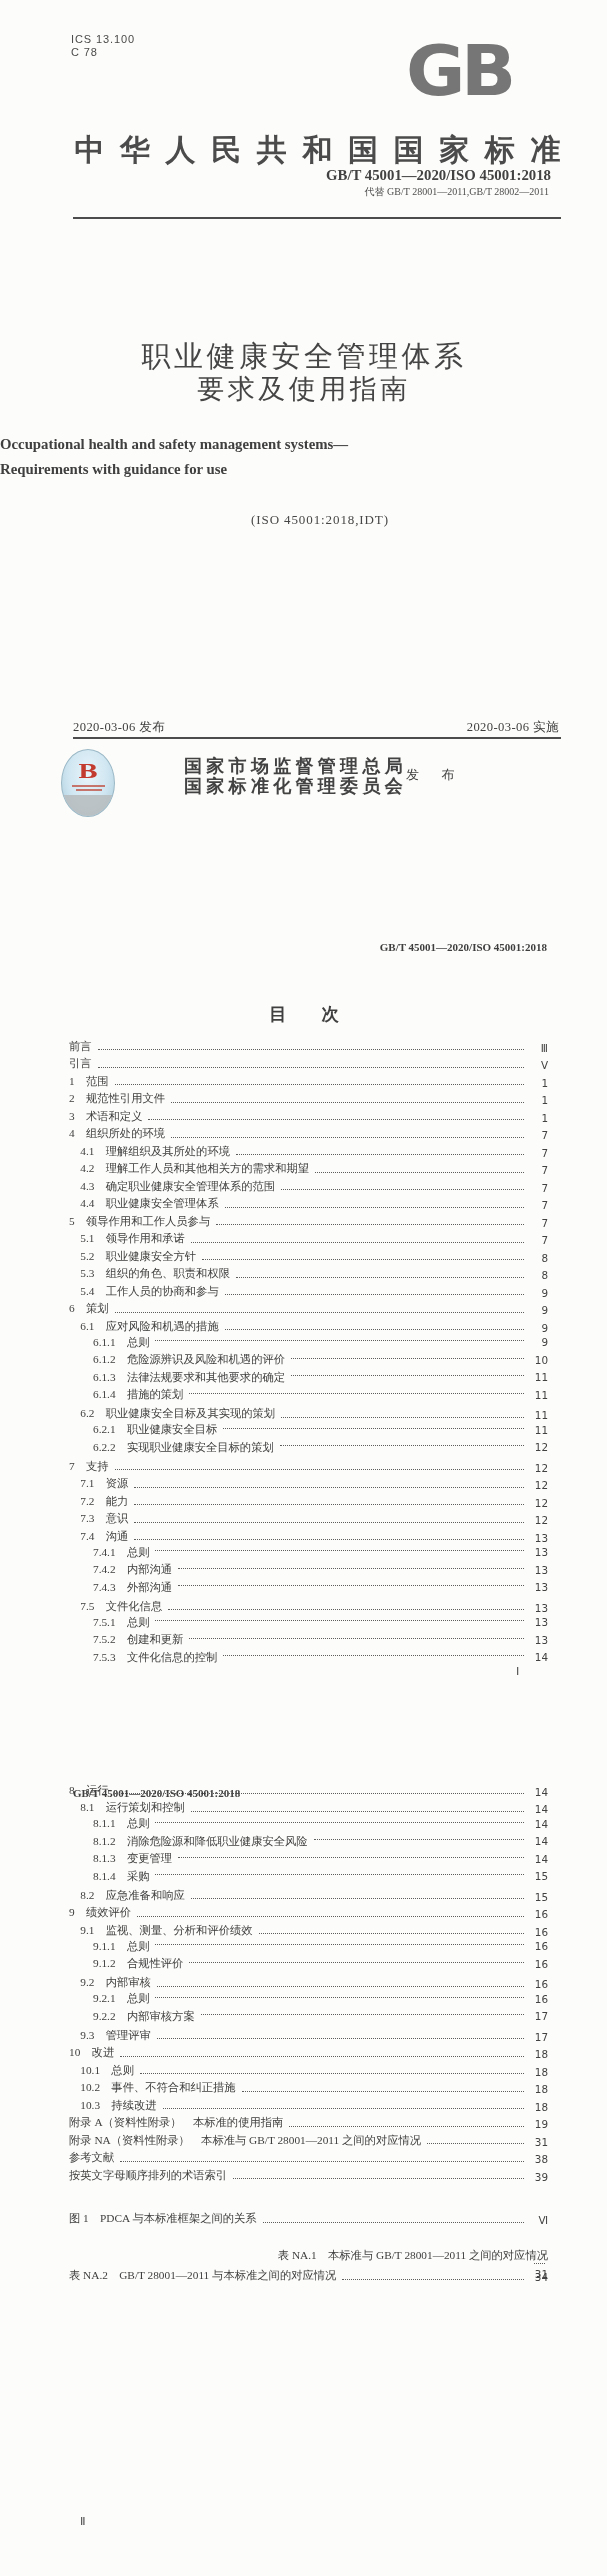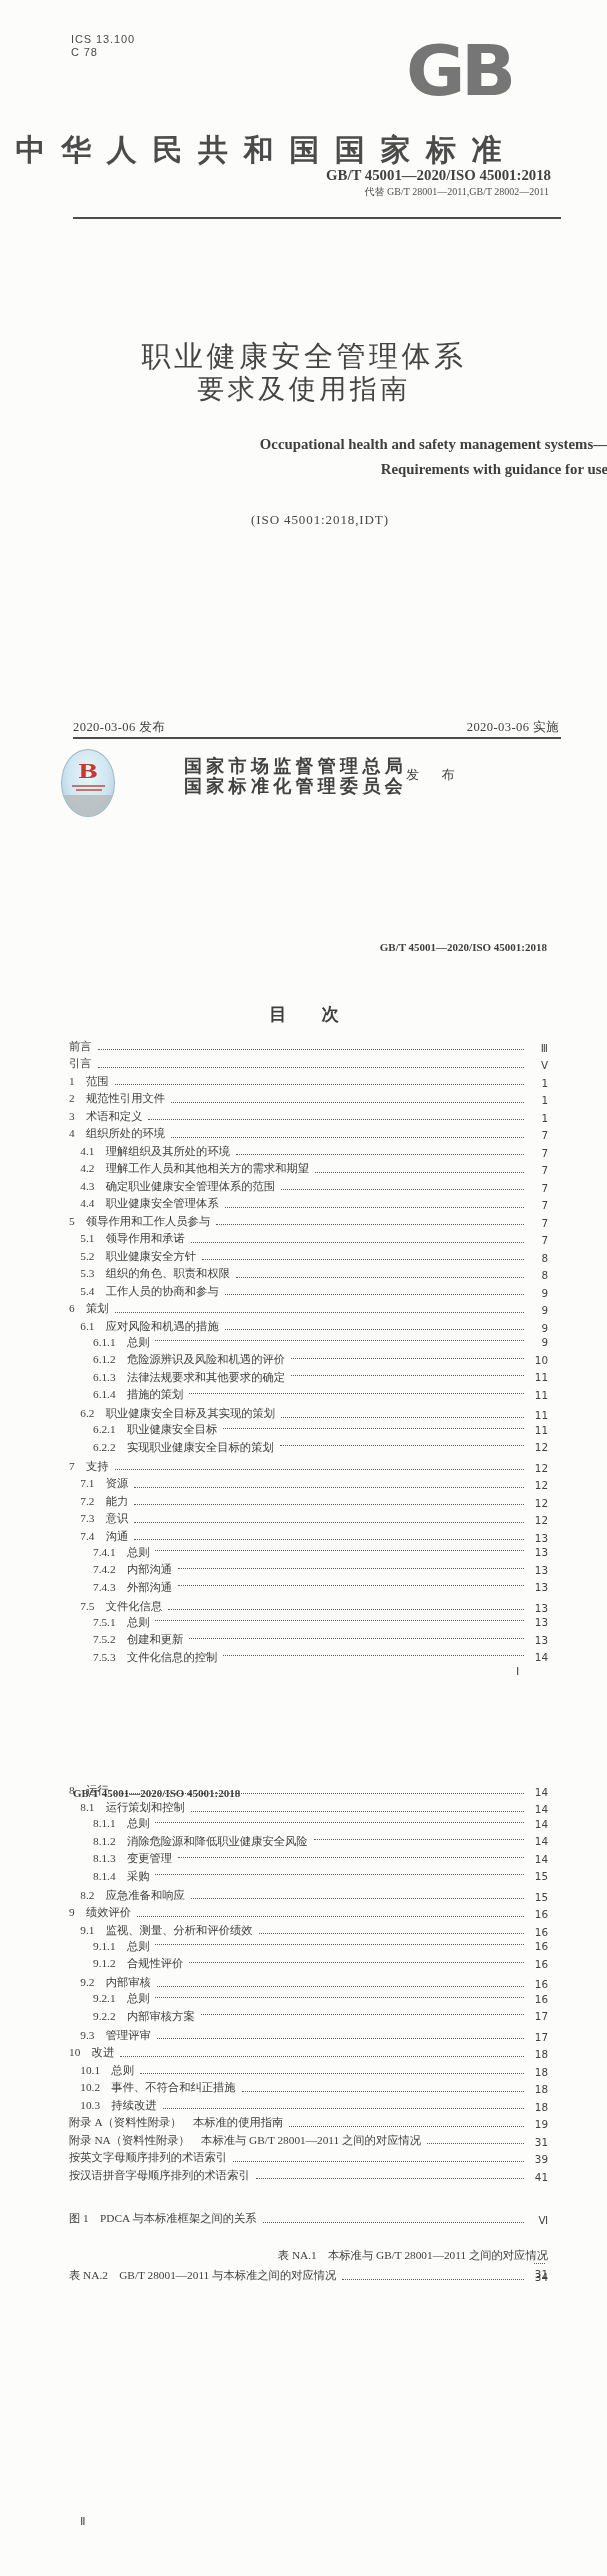--- a/index.html
+++ b/index.html
@@ -10,33 +10,33 @@
     overflow:hidden;
   }
   .abs{position:absolute;}
   
   .ics{left:71px;top:33px;font-family:"Liberation Sans","DejaVu Sans",sans-serif;
        font-size:11px;line-height:13px;color:#4a4a4a;letter-spacing:0.9px;}
   .gb-logo{left:406px;top:36px;width:122px;height:73px;
        font-family:"DejaVu Sans","Liberation Sans",sans-serif;font-weight:bold;
        font-size:69px;line-height:71px;color:#767676;letter-spacing:-4.3px;
        transform:scaleX(1.05);transform-origin:left top;}
-  .nat-heading{left:0;top:130px;width:576px;text-align:left;
+  .nat-heading{left:0;top:130px;width:576px;text-align:right;
        font-size:30px;font-weight:bold;color:#4b4b4b;
        letter-spacing:15.6px;padding-left:15.6px;box-sizing:border-box;white-space:nowrap;}
   .std-number{right:57px;top:167px;font-size:14.8px;font-weight:bold;color:#424242;white-space:nowrap;}
   .supersedes{right:59px;top:185px;font-size:10px;color:#4e4e4e;white-space:nowrap;}
   .rule{left:73px;width:488px;height:1.7px;background:#4c4c4c;}
   .rule-top{top:217px;}
   .rule-bottom{top:737px;}
   .title-cn{left:0;width:608px;text-align:center;color:#454545;
        font-family:"Liberation Sans","DejaVu Sans",sans-serif;letter-spacing:3.5px;white-space:nowrap;}
   .title-cn-1{top:337px;font-size:29px;}
   .title-cn-2{top:371px;font-size:27px;}
-  .title-en{left:0;width:608px;text-align:right;font-weight:bold;font-size:14.8px;color:#3f3f3f;white-space:nowrap;}
+  .title-en{left:0;width:608px;text-align:left;font-weight:bold;font-size:14.8px;color:#3f3f3f;white-space:nowrap;}
   .title-en-1{top:436px;}
   .title-en-2{top:461px;}
   .iso-note{left:16px;top:512px;width:608px;text-align:center;font-size:13px;color:#464646;letter-spacing:0.9px;}
   .date{top:719px;font-family:Liberation Serif, serif;
        font-size:12.6px;color:#3f3f3f;letter-spacing:0.4px;white-space:nowrap;}
   .date-issue{left:73px;}
   .date-impl{right:49px;}
   
   .seal{left:61px;top:749px;width:54px;height:75px;}
   .seal-oval{position:absolute;left:0;top:0;width:54px;height:68px;border-radius:50%;
@@ -472,32 +472,32 @@
         <span class="leader"></span>
         <span class="toc-page">19</span>
       </div>
 
       <div class="toc-row lvl0">
         <span class="toc-label">附录 NA（资料性附录）　本标准与 GB/T 28001—2011 之间的对应情况</span>
         <span class="leader"></span>
         <span class="toc-page">31</span>
       </div>
 
+      <div class="toc-row lvl0">
+        <span class="toc-label">参考文献</span>
+        <span class="leader"></span>
+        <span class="toc-page">38</span>
+      </div>
 
       <div class="toc-row lvl0">
         <span class="toc-label">按英文字母顺序排列的术语索引</span>
         <span class="leader"></span>
         <span class="toc-page">39</span>
       </div>
 
-      <div class="toc-row lvl0">
-        <span class="toc-label">按汉语拼音字母顺序排列的术语索引</span>
-        <span class="leader"></span>
-        <span class="toc-page">41</span>
-      </div>
 
       <div class="toc-row lvl0 gap-lg">
         <span class="toc-label">图 1　PDCA 与本标准框架之间的关系</span>
         <span class="leader"></span>
         <span class="toc-page">Ⅵ</span>
       </div>
 
       <div class="toc-row lvl0 gap-md">
         <span class="toc-label">表 NA.1　本标准与 GB/T 28001—2011 之间的对应情况</span>
         <span class="leader"></span>

